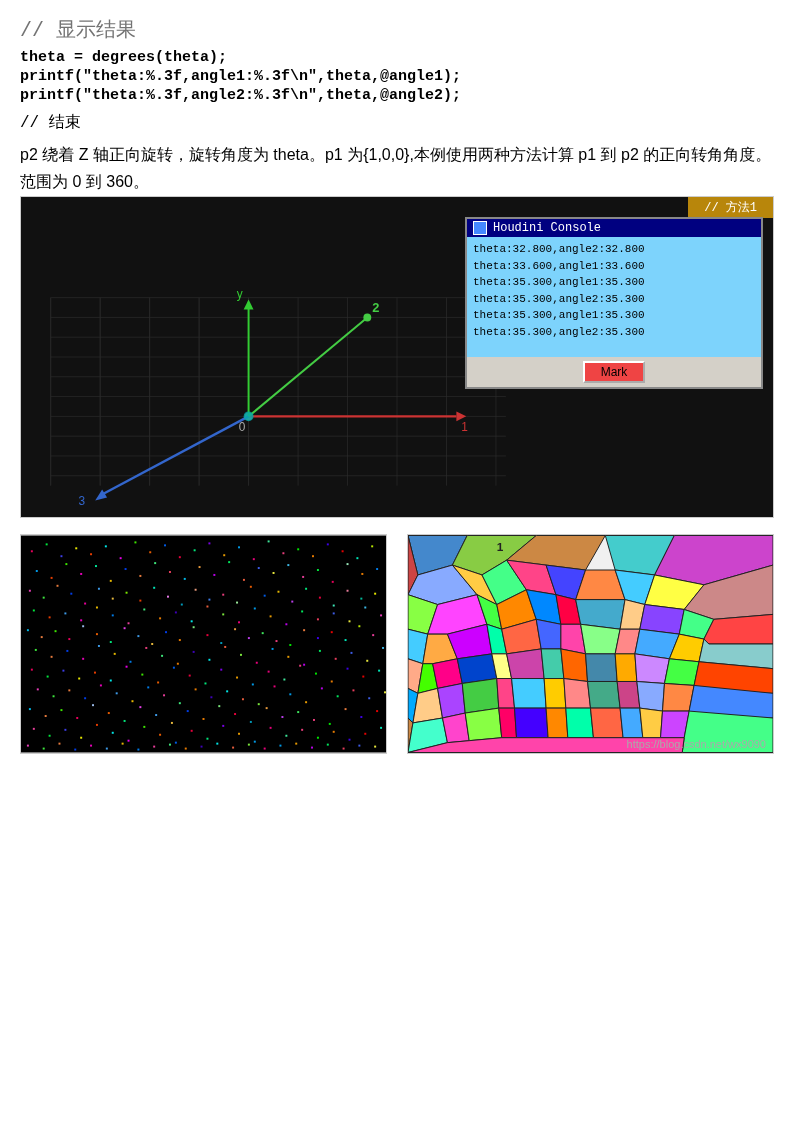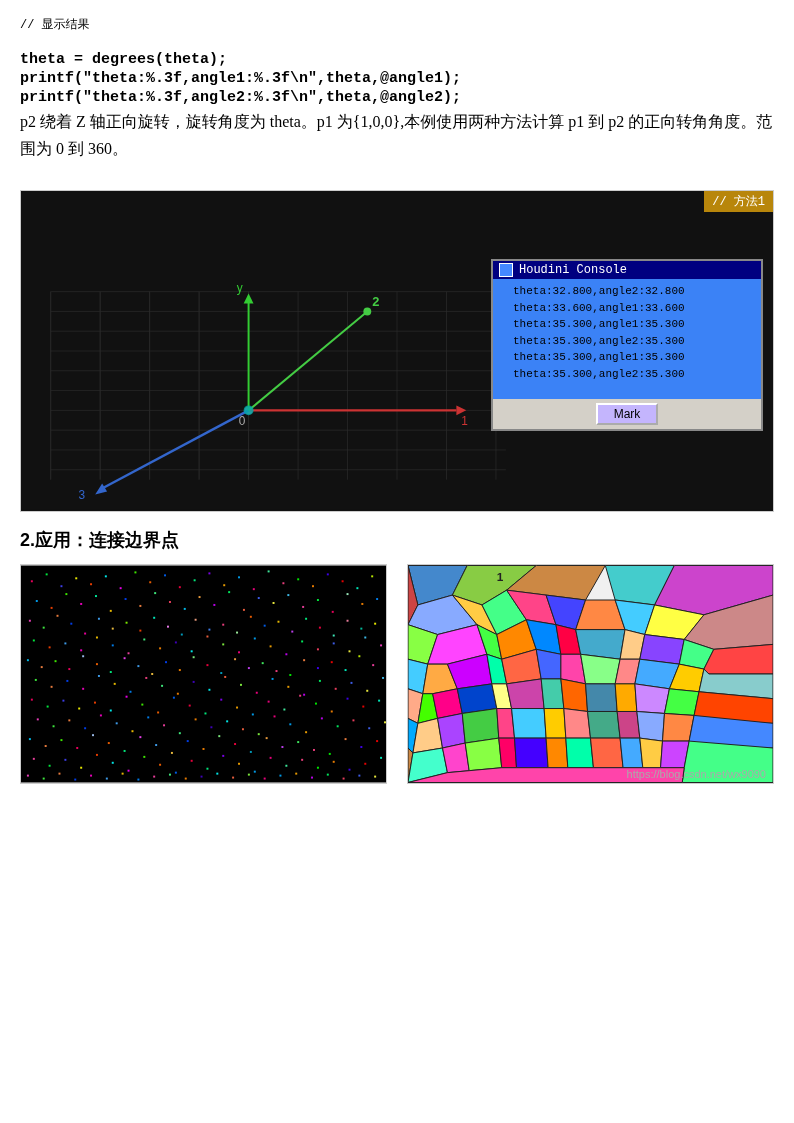--- a/index.html
+++ b/index.html
@@ -8,23 +8,23 @@
       font-family: 'SimSun', 'Microsoft YaHei', Arial, sans-serif;
       font-size: 16px;
       color: #000;
       width: 794px;
       min-height: 1123px;
       padding: 16px 20px;
     }
 
     .code-comment {
       font-family: 'Courier New', monospace;
-      font-size: 12px;
-      color: #000000;
-      margin-bottom: 18px;
+      font-size: 20px;
+      color: #737373;
+      margin-bottom: 6px;
     }
 
     .code-line {
       font-family: 'Courier New', monospace;
       font-size: 15px;
       color: #000;
       margin-bottom: 2px;
       white-space: pre;
       font-weight: bold;
     }
@@ -34,22 +34,21 @@
       font-size: 16px;
       color: #000;
       margin-top: 8px;
       margin-bottom: 8px;
     }
 
     .description-text {
       font-size: 16px;
       color: #000;
       line-height: 1.7;
-      margin-bottom: 28px;
-      font-family: Liberation Serif, serif;
+      margin-bottom: 1px;
     }
 
     .image-container {
       border: 1px solid #ccc;
       margin-bottom: 16px;
       position: relative;
       overflow: hidden;
     }
 
     .houdini-scene {
@@ -62,26 +61,25 @@
     
     .grid-canvas {
       width: 100%;
       height: 100%;
     }
 
     .console-overlay {
       position: absolute;
       top: 20px;
       right: 10px;
-      width: 272px;
+      width: 298px;
       background: #d4d0c8;
       border: 2px solid #888;
       font-family: 'Courier New', monospace;
       font-size: 11px;
-      margin-top: 48px;
     }
 
     .console-title-bar {
       background: #000080;
       color: #fff;
       padding: 2px 6px;
       font-size: 12px;
       display: flex;
       align-items: center;
       gap: 6px;
@@ -89,53 +87,53 @@
 
     .console-title-icon {
       width: 14px;
       height: 14px;
       background: #4488ff;
       display: inline-block;
       border: 1px solid #fff;
     }
 
     .console-body {
-      background: #3b82f6;
-      padding: 4px 20px;
+      background: #7dd3fc;
+      padding: 4px 6px;
       min-height: 120px;
     }
 
     .console-line {
       color: #000;
       font-size: 11px;
       line-height: 1.5;
     }
 
     .console-footer {
       background: #d4d0c8;
       padding: 4px 6px;
       text-align: center;
     }
 
     .mark-button {
-      background: #c4b5fd;
+      background: #ef4444;
       border: 2px outset #fff;
       padding: 2px 16px;
       font-size: 12px;
       cursor: pointer;
     }
 
     .top-right-badge {
       position: absolute;
       top: 0;
       right: 0;
       background: #b8860b;
       color: #fff;
       font-size: 12px;
-      padding: 2px 8px;
+      padding: 2px 16px;
       font-family: 'Courier New', monospace;
     }
 
     .section-heading {
       font-size: 18px;
       font-weight: bold;
       color: #000;
       margin: 16px 0 12px 0;
     }
 
@@ -170,20 +168,21 @@
 <body>
 
 <div class="page-wrapper">
 
   <div class="code-comment">//  显示结果</div>
 
   <div class="code-line">theta = degrees(theta);</div>
   <div class="code-line">printf("theta:%.3f,angle1:%.3f\n",theta,@angle1);</div>
   <div class="code-line">printf("theta:%.3f,angle2:%.3f\n",theta,@angle2);</div>
 
+  <div class="section-comment">//  结束</div>
 
   <div class="description-text">p2 绕着 Z 轴正向旋转，旋转角度为 theta。p1 为{1,0,0},本例使用两种方法计算 p1 到 p2 的正向转角角度。范围为 0 到 360。</div>
 
   <div class="image-container">
     <div class="houdini-scene">
       
       <svg class="grid-canvas" viewBox="0 0 760 320" xmlns="http://www.w3.org/2000/svg">
         <rect width="760" height="320" fill="#111"></rect>
 
         <g stroke="#333" stroke-width="0.7" opacity="0.8">
@@ -260,21 +259,20 @@
             <div class="console-line">theta:35.300,angle1:35.300</div>
             <div class="console-line">theta:35.300,angle2:35.300</div>
           </div>
         <div class="console-footer">
           <button class="mark-button">Mark</button>
         </div>
       </div>
     </div>
   </div>
 
-  <div class="section-heading">2.应用：连接边界点</div>
 
   <div class="images-row">
 
     <div class="thumb-container">
       <svg width="100%" height="100%" viewBox="0 0 370 220" xmlns="http://www.w3.org/2000/svg">
         <rect width="370" height="220" fill="#000"></rect>
 
         <g opacity="0.9">
 
           <rect x="10" y="15" width="2" height="2" fill="#ff0066"></rect>

